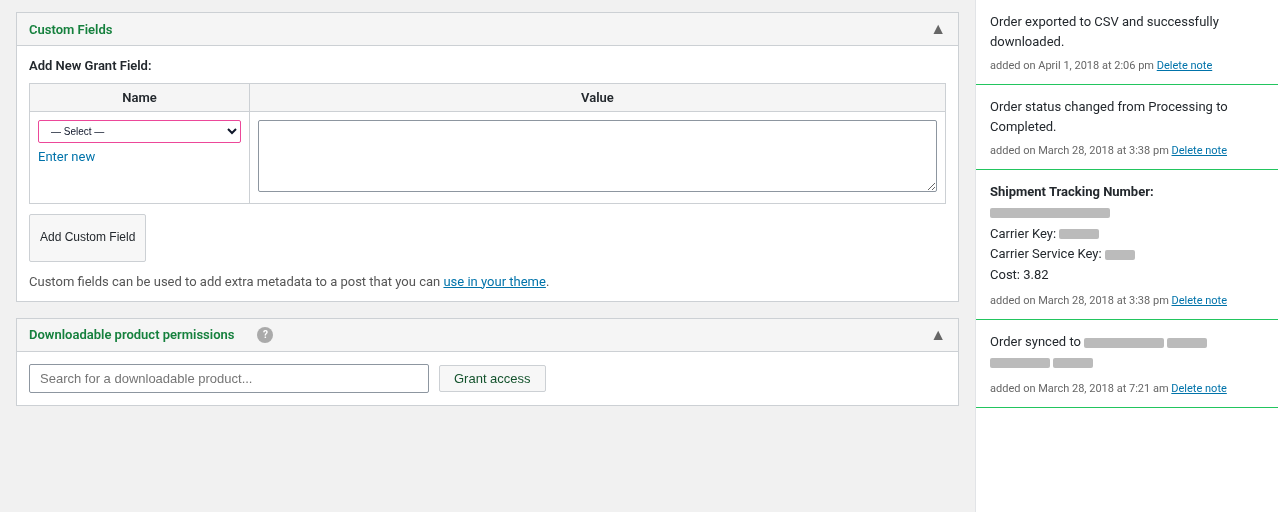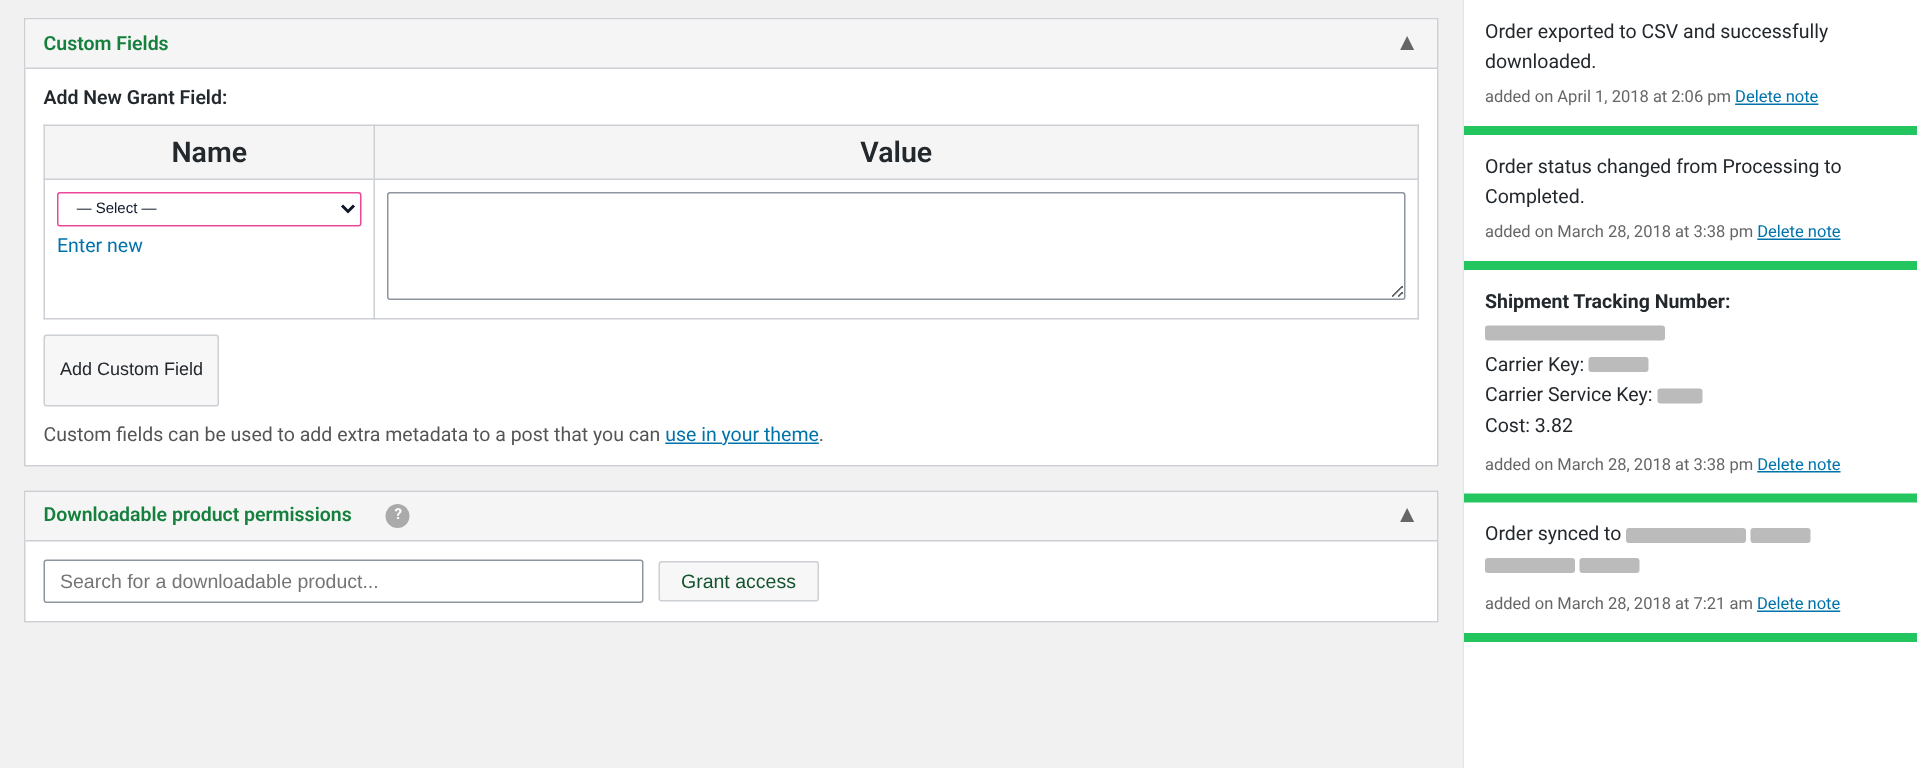--- a/index.html
+++ b/index.html
@@ -75,21 +75,21 @@
     .custom-fields-table {
       width: 100%;
       border-collapse: collapse;
       border: 1px solid #ccd0d4;
     }
 
     .custom-fields-table th {
       background: #f5f5f5;
       border: 1px solid #ccd0d4;
       padding: 6px 10px;
-      font-size: 19px;
+      font-size: 13px;
       font-weight: 600;
       text-align: center;
     }
 
     .custom-fields-table td {
       border: 1px solid #ccd0d4;
       padding: 8px;
       vertical-align: top;
     }
 
@@ -196,21 +196,21 @@
       border: 1px solid #ccd0d4;
       border-radius: 2px;
       background: #f7f7f7;
       color: #14532d;
       cursor: pointer;
     }
 
     
     .sidebar-note {
       padding: 12px 14px;
-      border-bottom: 6px solid #22c55e;
+      border-bottom: 1px solid #22c55e;
     }
 
     .note-text {
       font-size: 13px;
       color: #23282d;
       line-height: 1.5;
       margin-bottom: 6px;
     }
 
     .note-meta {

